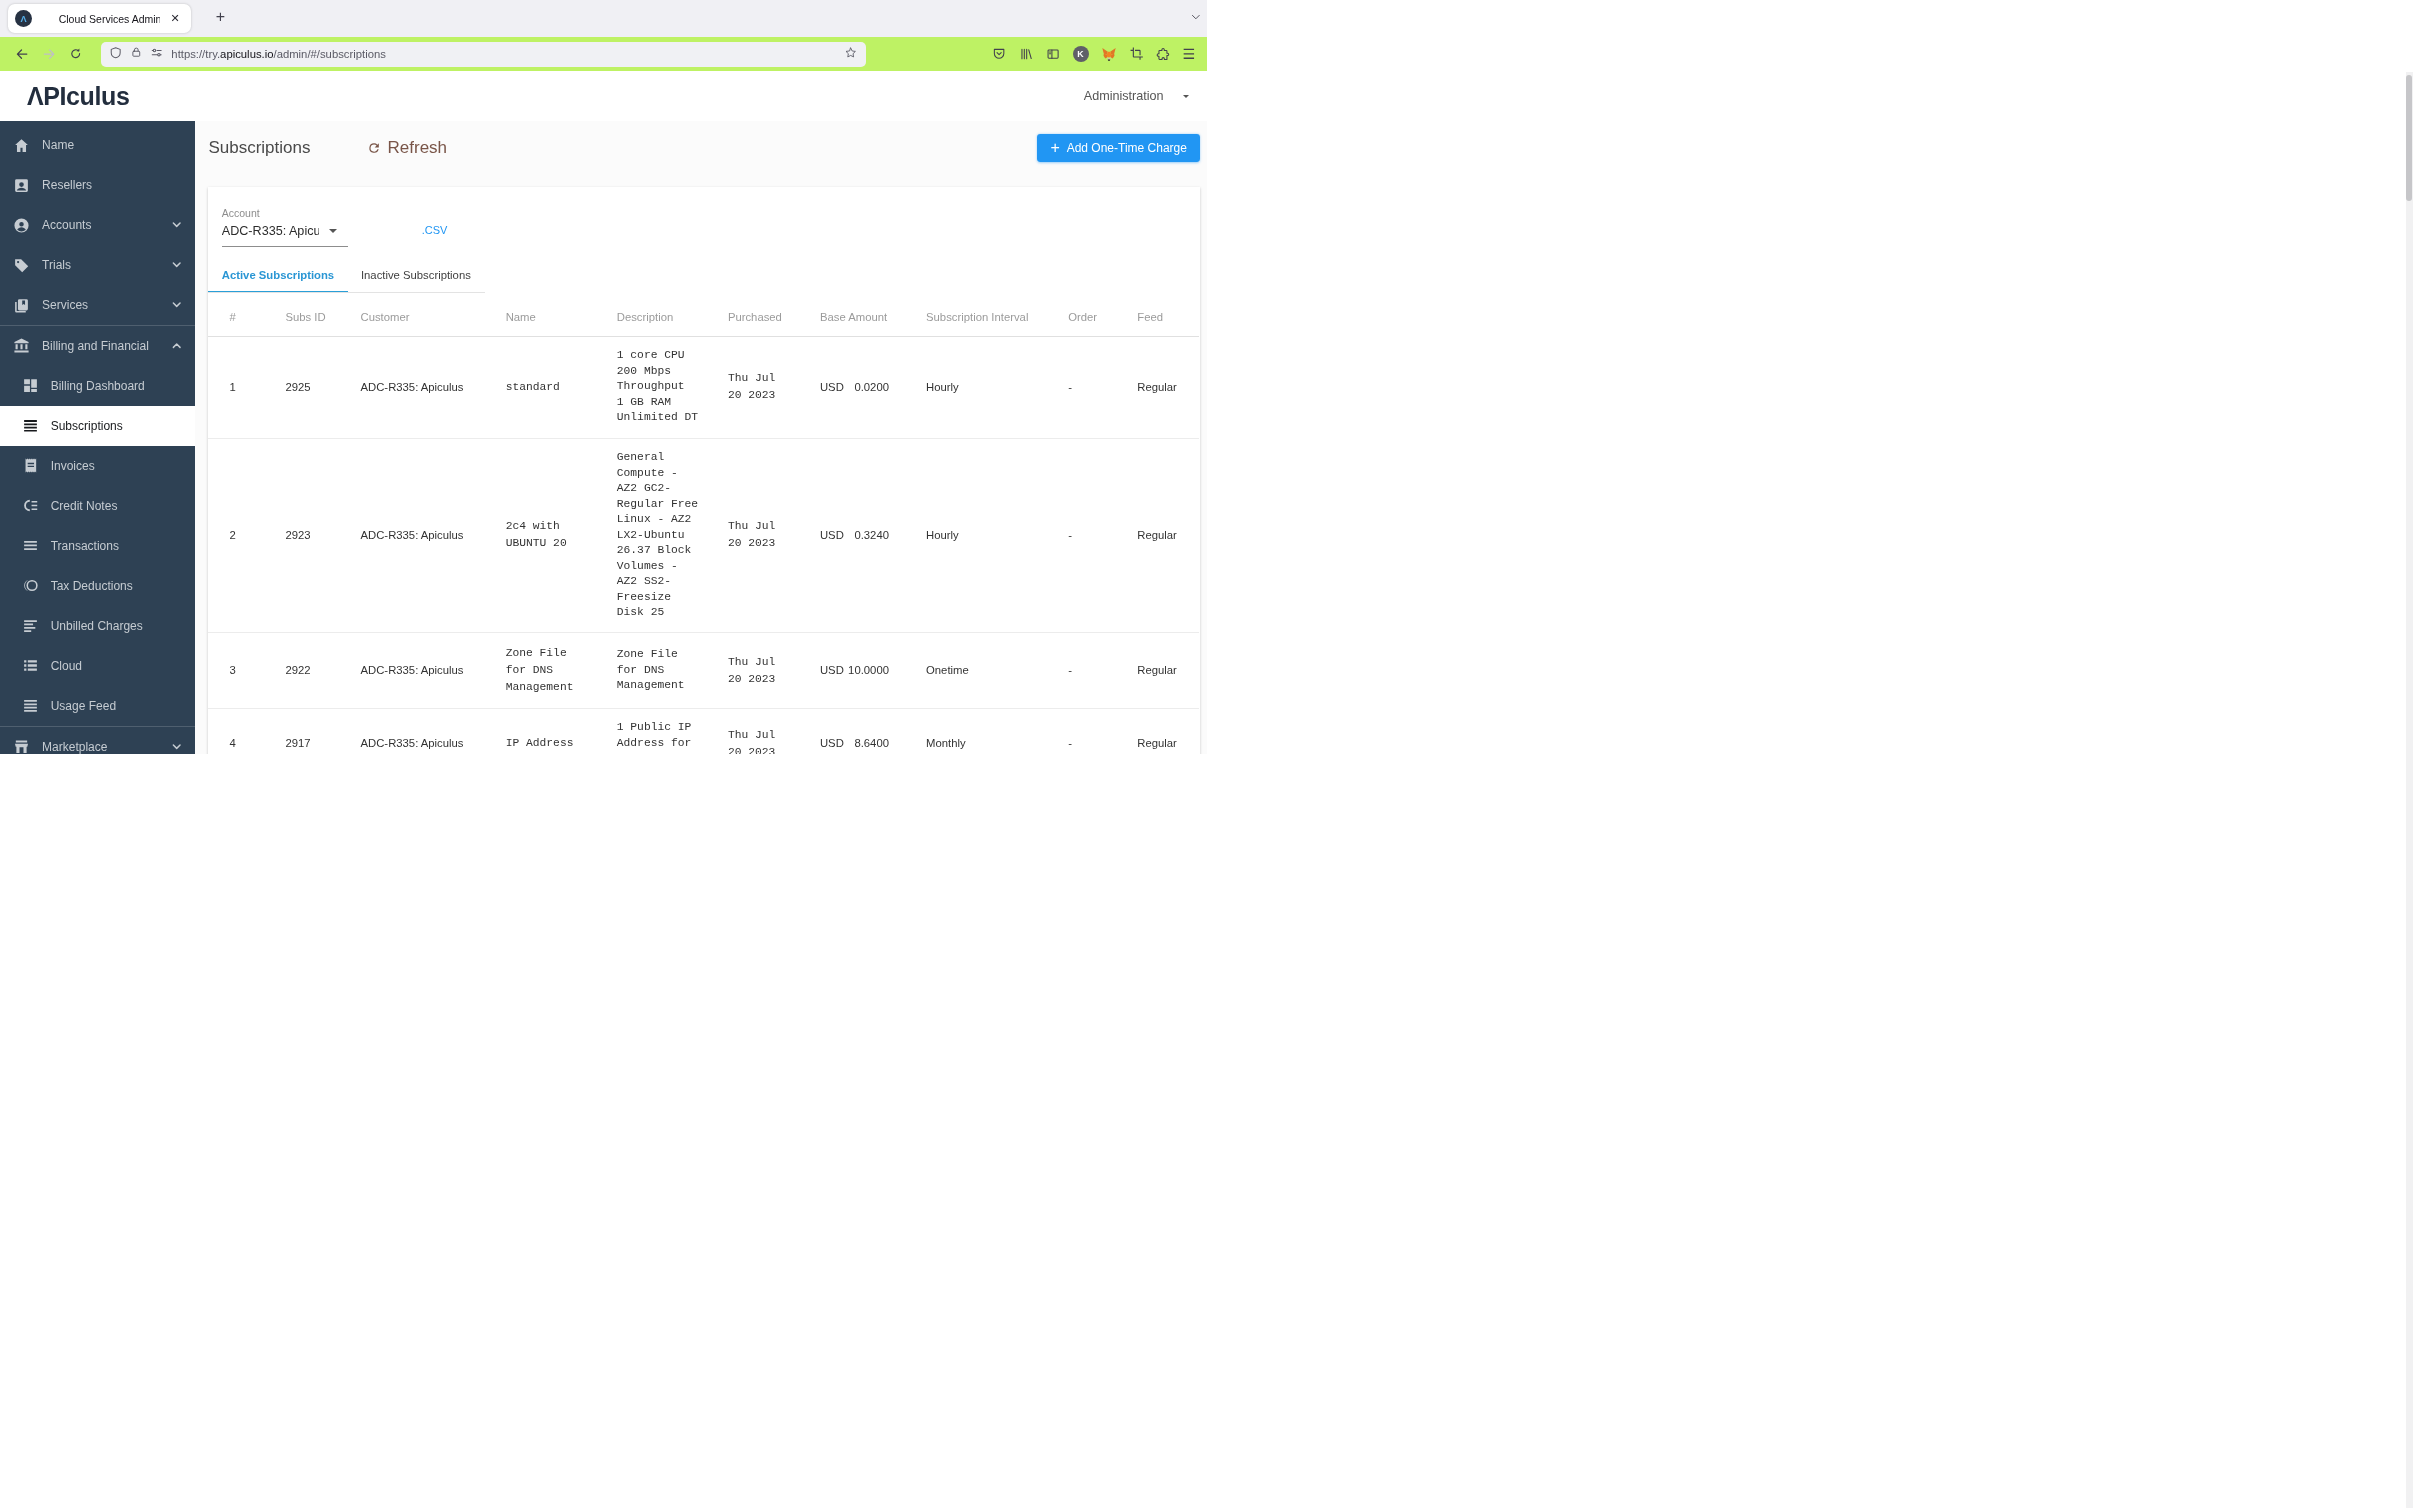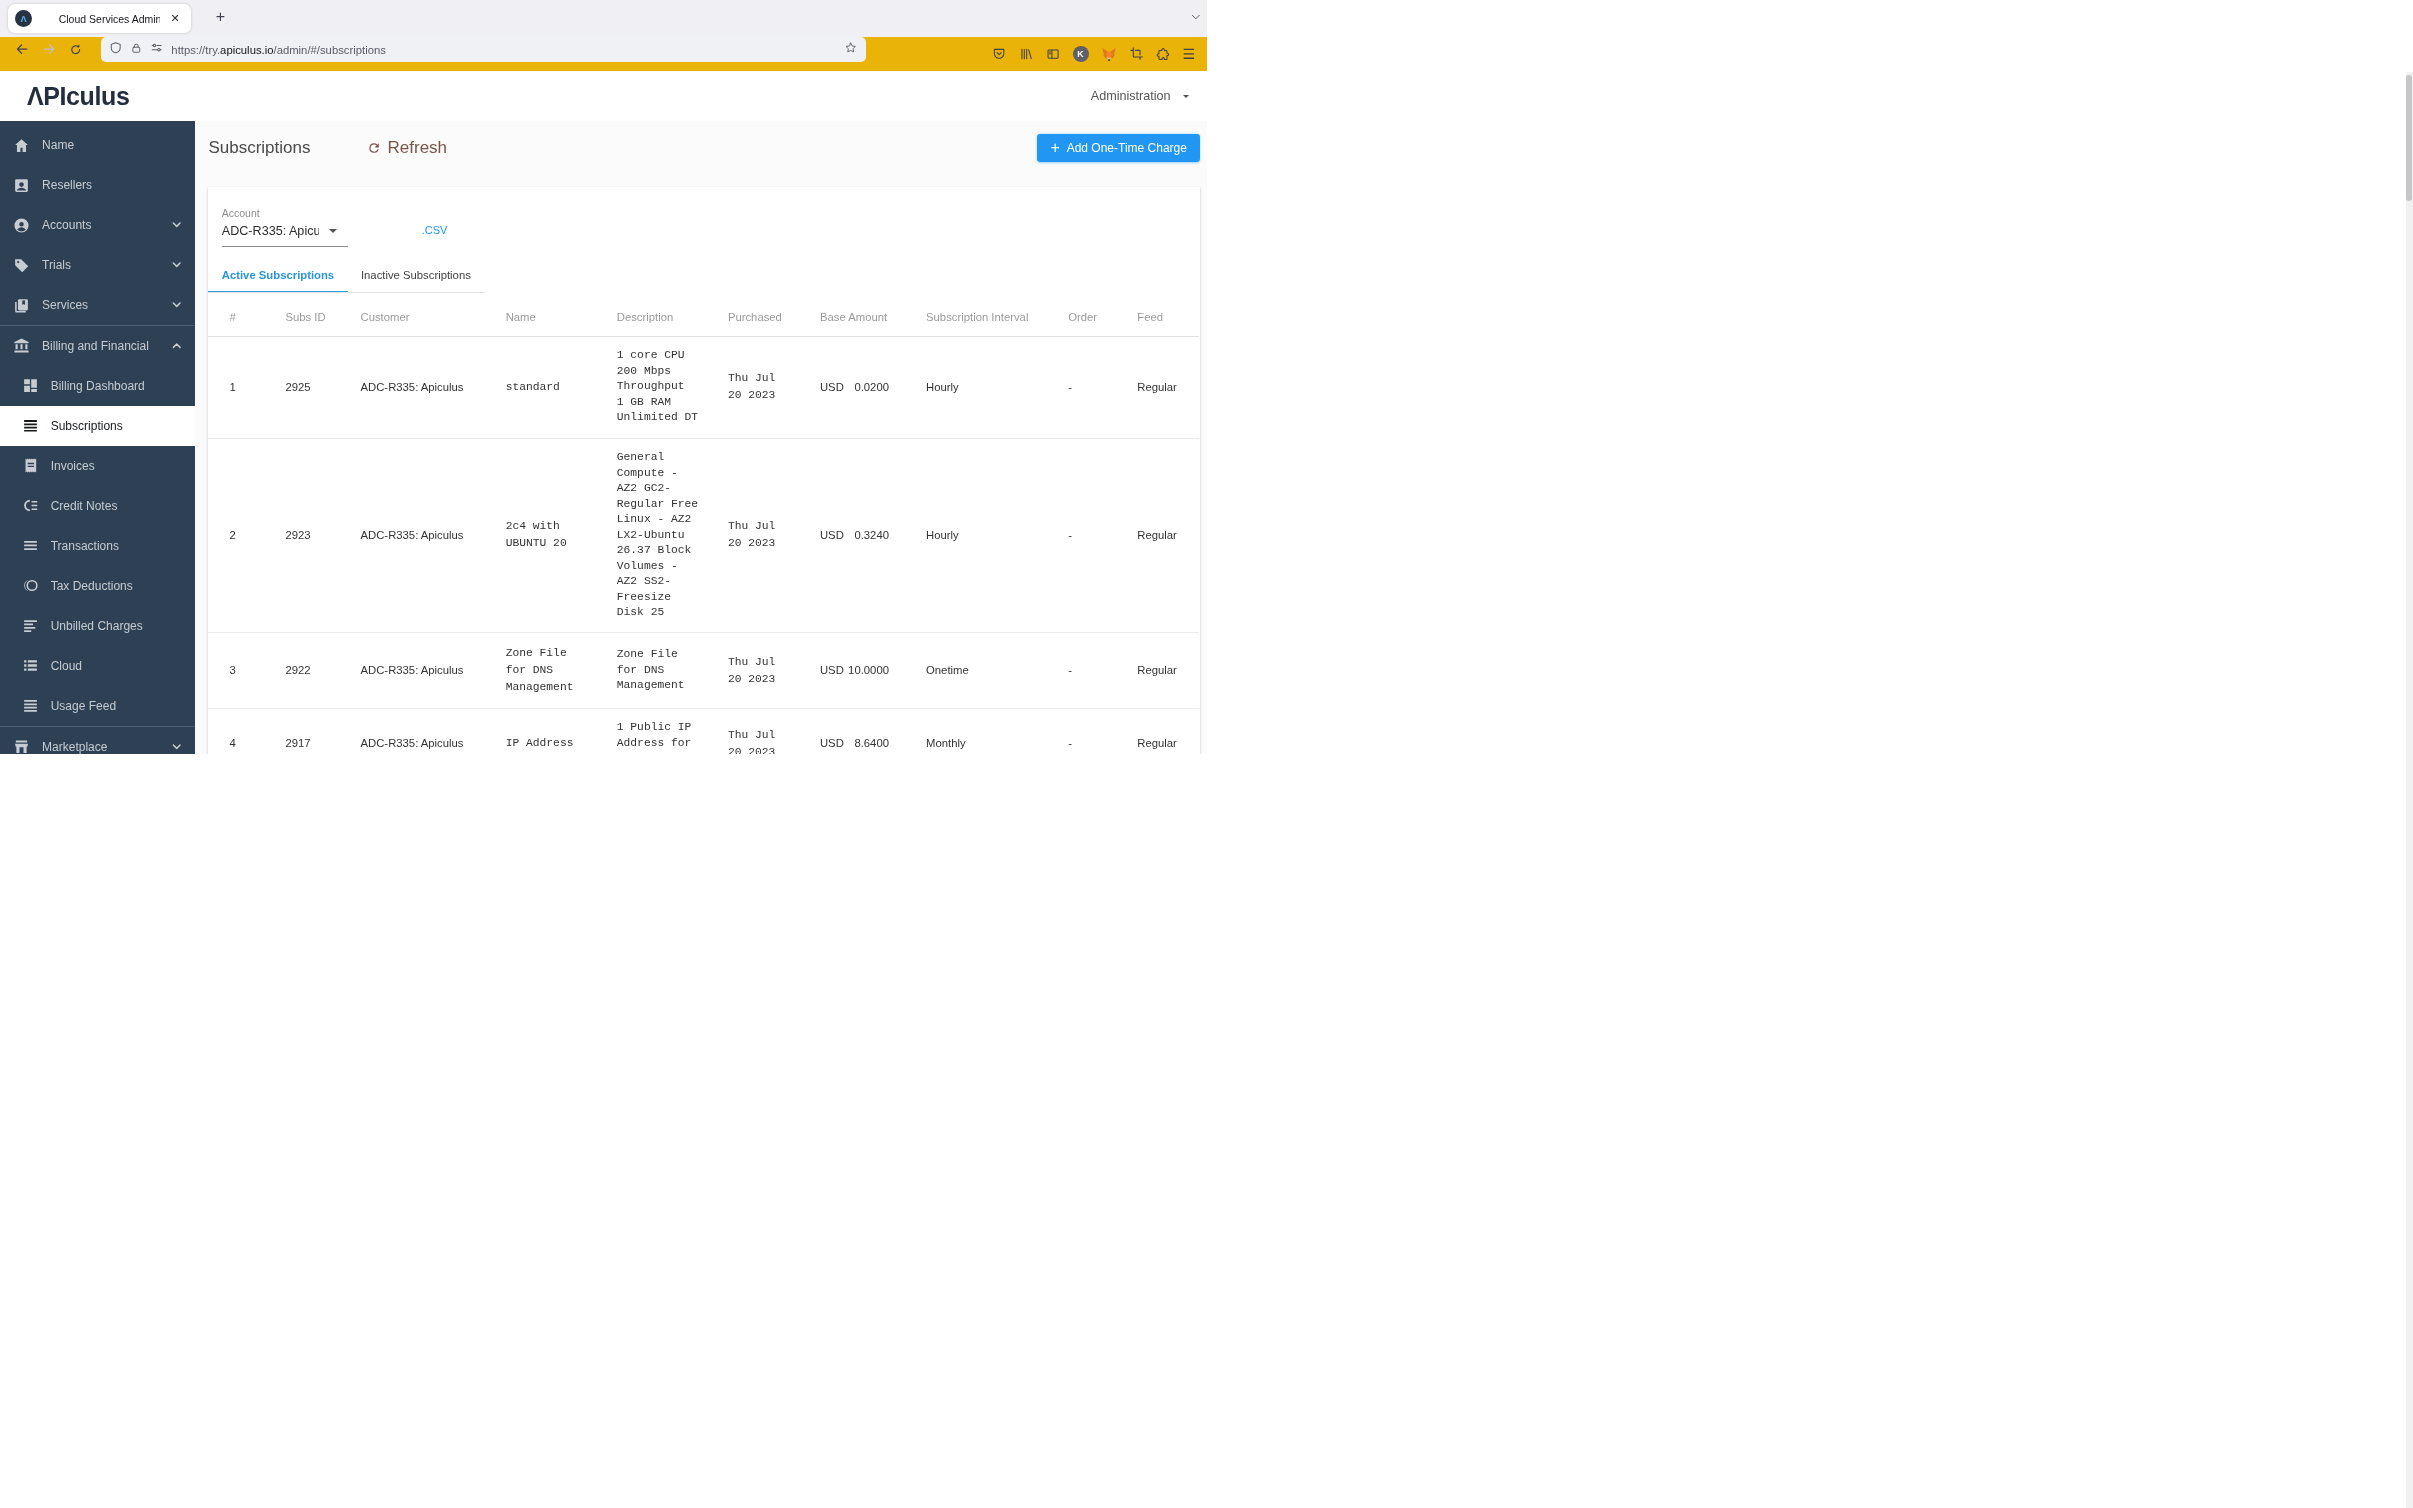--- a/index.html
+++ b/index.html
@@ -12,37 +12,37 @@
   .tabstrip { height:37px; position:relative; background:#f0f0f4; }
   .btab { position:absolute; left:7.5px; top:4.2px; width:183px; height:29px; background:#fff;
     border-radius:6.7px; box-shadow:0 0 2.5px rgba(0,0,0,.22); display:flex; align-items:center;
     padding:0 7.5px; gap:6.7px; }
   .favicon { width:17px; height:17px; min-width:17px; border-radius:50%; background:#273243; color:#55aee9;
     display:flex; align-items:center; justify-content:center; font-size:9.2px; font-weight:bold; }
   .btab-title { font-size:10.5px; color:#15141a; flex:1; white-space:nowrap; overflow:hidden;padding-left:20px; }
   .btab-close { color:#2b2a33; font-size:11px; padding:1.7px 3.4px; border-radius:3.4px; }
   .newtab { position:absolute; left:209px; top:6.7px; font-size:16px; color:#42414d; padding:1.7px 6.7px; border-radius:3.4px; }
   .alltabs { position:absolute; right:5px; top:11px; color:#42414d; }
-  .toolbar { height:34px; background:#eab308; display:flex; padding:0 8.4px; }
+  .toolbar { height:34px; background:#bef264; display:flex; align-items:center; padding:0 8.4px; }
   .navbtn { width:27px; height:25px; display:flex; align-items:center; justify-content:center; border-radius:3.4px; }
   .urlbar { width:765px; height:25px; background:#f0f1f4; border-radius:5px; display:flex;
     align-items:center; padding:0 8.4px; gap:7.5px; margin-left:11.7px; }
   .url-text { font-size:11.3px; color:#5b5b66; white-space:nowrap; flex:1; }
   .url-text .dom { color:#15141a; }
   .tool-icons { display:flex; align-items:center; gap:12.6px; margin-left:auto; padding-right:3.4px; }
   .tool-icons .ticon { display:flex; align-items:center; justify-content:center; }
   .avatar-k { width:16px; height:16px; border-radius:50%; background:#5f5f68; color:#fff;
     font-size:8.8px; font-weight:bold; display:flex; align-items:center; justify-content:center; }
   .hamb { font-size:14.2px; color:#42414d; line-height:1; }
 
   
   .app-header { height:50px; background:#fff; display:flex; align-items:center;
     padding:0 18.4px 0 27px; }
   .logo { font-size:25px; font-weight:800; color:#232e3e; letter-spacing:-0.4px; }
-  .admin-menu { margin-left:auto; display:flex; align-items:center; gap:12px;
+  .admin-menu { margin-left:auto; display:flex; align-items:center; gap:19px;
     color:#555; font-size:12.6px; cursor:pointer; }
   .caret { width:0; height:0; border:3.8px solid transparent; border-top-color:#555; margin-top:3.4px; }
 
   
   .app-body { display:flex; height:633px; }
   .sidebar { width:195px; min-width:195px; background:#2e4154; color:#c6ccd2; padding-top:4.2px; }
   .side-item { height:40px; display:flex; align-items:center; gap:11.7px;
     padding:0 11.7px 0 13.4px; font-size:12px; cursor:pointer; }
   .side-item.sub { padding-left:22px; }
   .side-item.selected { background:#fff; color:#17191c; }

